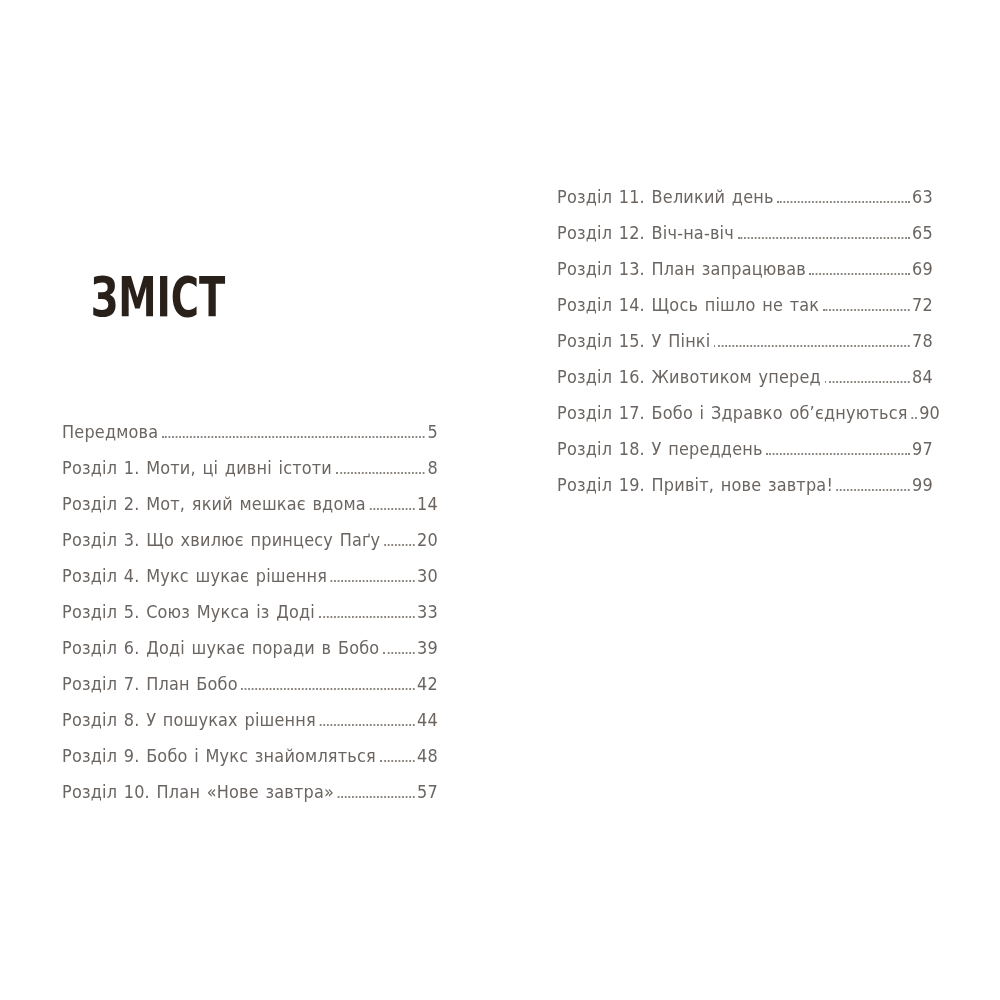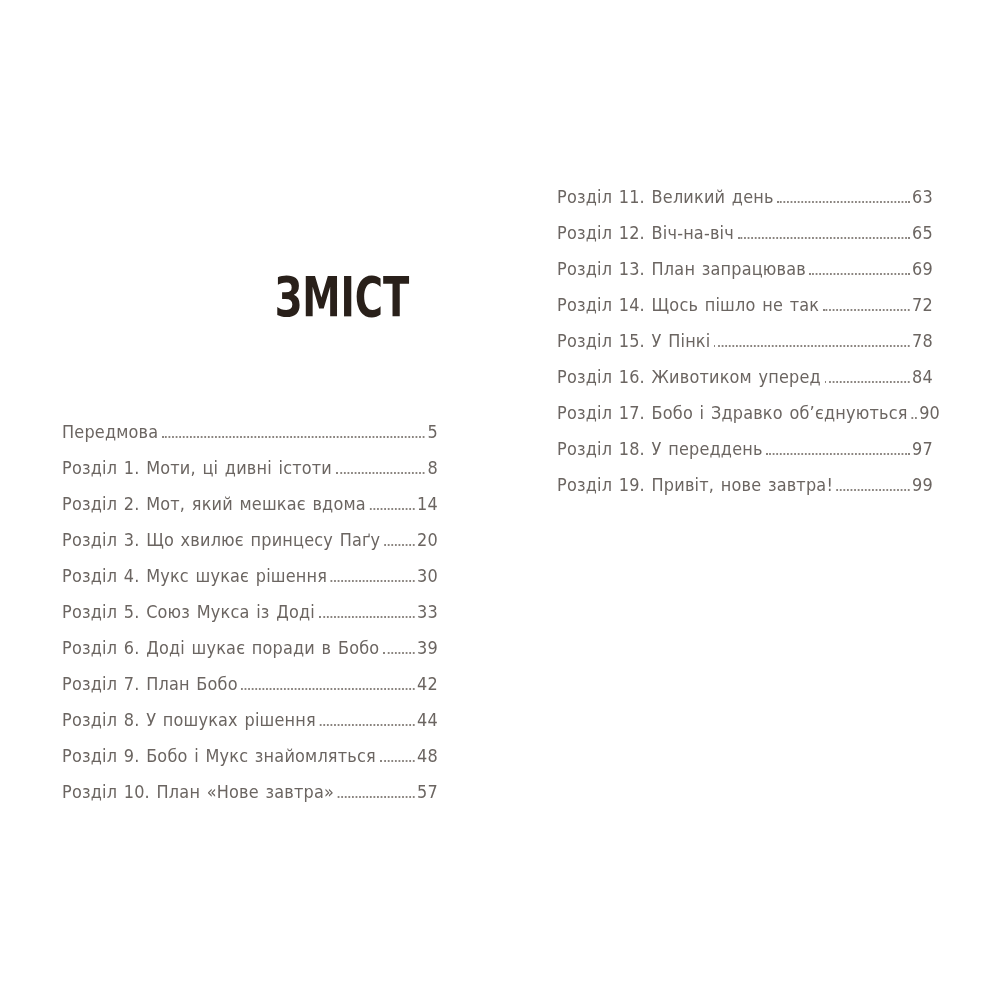--- a/index.html
+++ b/index.html
@@ -13,21 +13,21 @@
     height: 1000px;
     background: #ffffff;
     overflow: hidden;
     font-family: "DejaVu Sans", sans-serif;
   }
   .title-wrap {
     position: absolute;
     left: 62px;
     top: 270px;
     width: 376px;
-    text-align: right;
+    text-align: left;
     line-height: 1;
   }
   .toc-title {
     display: inline-block;
     font-size: 55px;
     font-weight: bold;
     color: #29201a;
     letter-spacing: 0px;
     transform: scaleX(0.70);
     transform-origin: 50% 50%;

